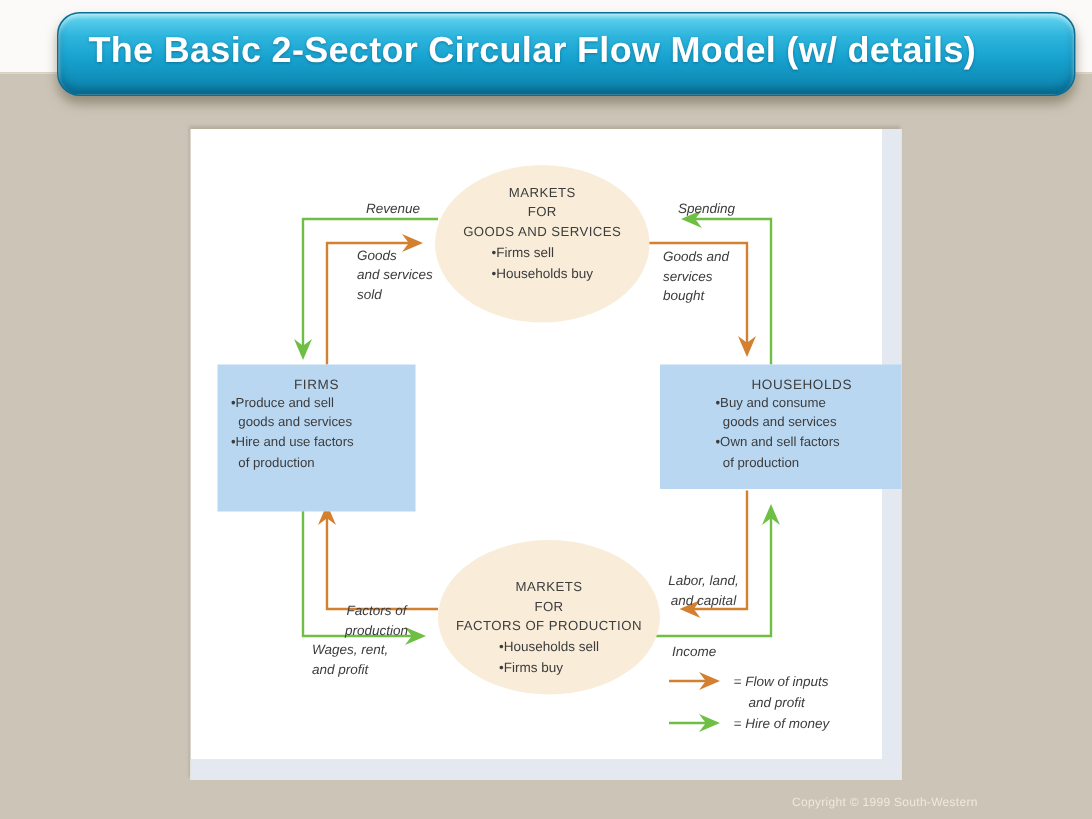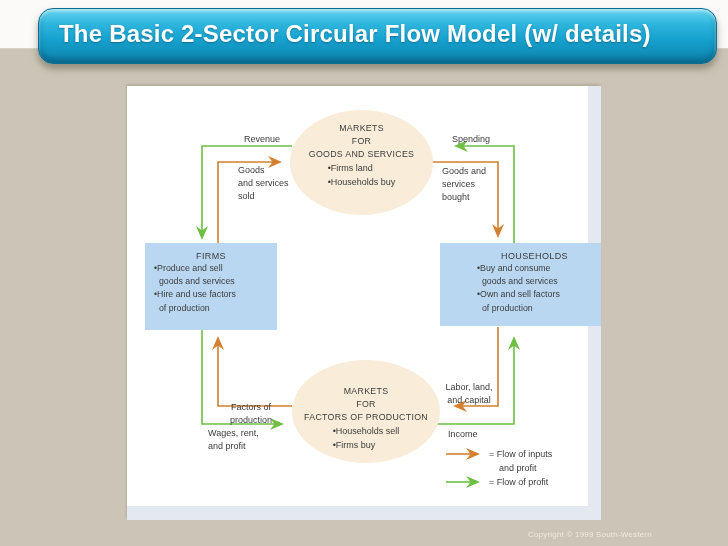--- a/index.html
+++ b/index.html
@@ -43,25 +43,25 @@
   .ellipse-heading{font-size:8.8px;line-height:13px;letter-spacing:.3px;white-space:pre-wrap;}
   .ellipse-goods .ellipse-heading{margin-top:12px;}
   .ellipse-factors .ellipse-heading{margin-top:25px;}
   .ellipse-bullets{
     display:inline-block;text-align:left;white-space:pre-wrap;
     font-size:9px;line-height:13.5px;margin-top:1px;
   }
   .box{
     position:absolute;background:var(--box-fill,#b9d7f1);
   }
-  .box-firms{left:145px;top:243px;width:132px;height:87px;}
+  .box-firms{left:145px;top:243px;width:132px;height:98px;}
   .box-households{left:440px;top:243px;width:133px;height:83px;padding-left:28px;}
   .box-heading{text-align:center;margin-top:8px;font-size:9px;letter-spacing:.4px;}
   .box-bullets{white-space:pre-wrap;font-size:8.8px;line-height:13.2px;margin:1px 0 0 9px;}
-  .flabel{position:absolute;font-size:9px;line-height:13px;white-space:pre-wrap;}
+  .flabel{position:absolute;font-size:9px;line-height:13px;white-space:pre-wrap;font-style:italic;}
   .lbl-revenue{left:237px;top:133px;width:50px;text-align:center;}
   .lbl-spending{left:452px;top:133px;width:50px;text-align:left;}
   .lbl-goods-sold{left:238px;top:164px;}
   .lbl-goods-bought{left:442px;top:165px;}
   .lbl-factors{left:224px;top:401px;width:54px;text-align:center;}
   .lbl-wages{left:208px;top:427px;}
   .lbl-labor{left:441px;top:381px;width:56px;text-align:center;}
   .lbl-income{left:448px;top:428px;}
   .lbl-legend-inputs{left:489px;top:447px;line-height:14px;}
   .lbl-legend-money{left:489px;top:475px;line-height:14px;}
@@ -101,21 +101,21 @@
     <path style="stroke:var(--inputs-flow,#d38030)" d="M498,327 L498,406 L456,406" marker-end="url(#ah-orange)"></path>
     <path style="stroke:var(--inputs-flow,#d38030)" d="M446,454 L477,454" marker-end="url(#ah-orange)"></path>
     <path style="stroke:var(--money-flow,#6fbf45)" d="M446,482 L477,482" marker-end="url(#ah-green)"></path>
   </g>
 </svg>
 
 <div class="ellipse ellipse-goods">
   <div class="ellipse-heading">MARKETS
 FOR
 GOODS AND SERVICES</div>
-  <div class="ellipse-bullets">•Firms land
+  <div class="ellipse-bullets">•Firms sell
 •Households buy</div>
 </div>
 
 <div class="ellipse ellipse-factors">
   <div class="ellipse-heading">MARKETS
 FOR
 FACTORS OF PRODUCTION</div>
   <div class="ellipse-bullets">•Households sell
 •Firms buy</div>
 </div>
@@ -147,15 +147,15 @@
 <div class="flabel lbl-factors">Factors of
 production</div>
 <div class="flabel lbl-wages">Wages, rent,
 and profit</div>
 <div class="flabel lbl-labor">Labor, land,
 and capital</div>
 <div class="flabel lbl-income">Income</div>
 
 <div class="flabel lbl-legend-inputs">= Flow of inputs
     and profit</div>
-<div class="flabel lbl-legend-money">= Flow of profit</div>
+<div class="flabel lbl-legend-money">= Hire of money</div>
 
 <div class="copyright">Copyright © 1999 South-Western</div>
 
 </body></html>

